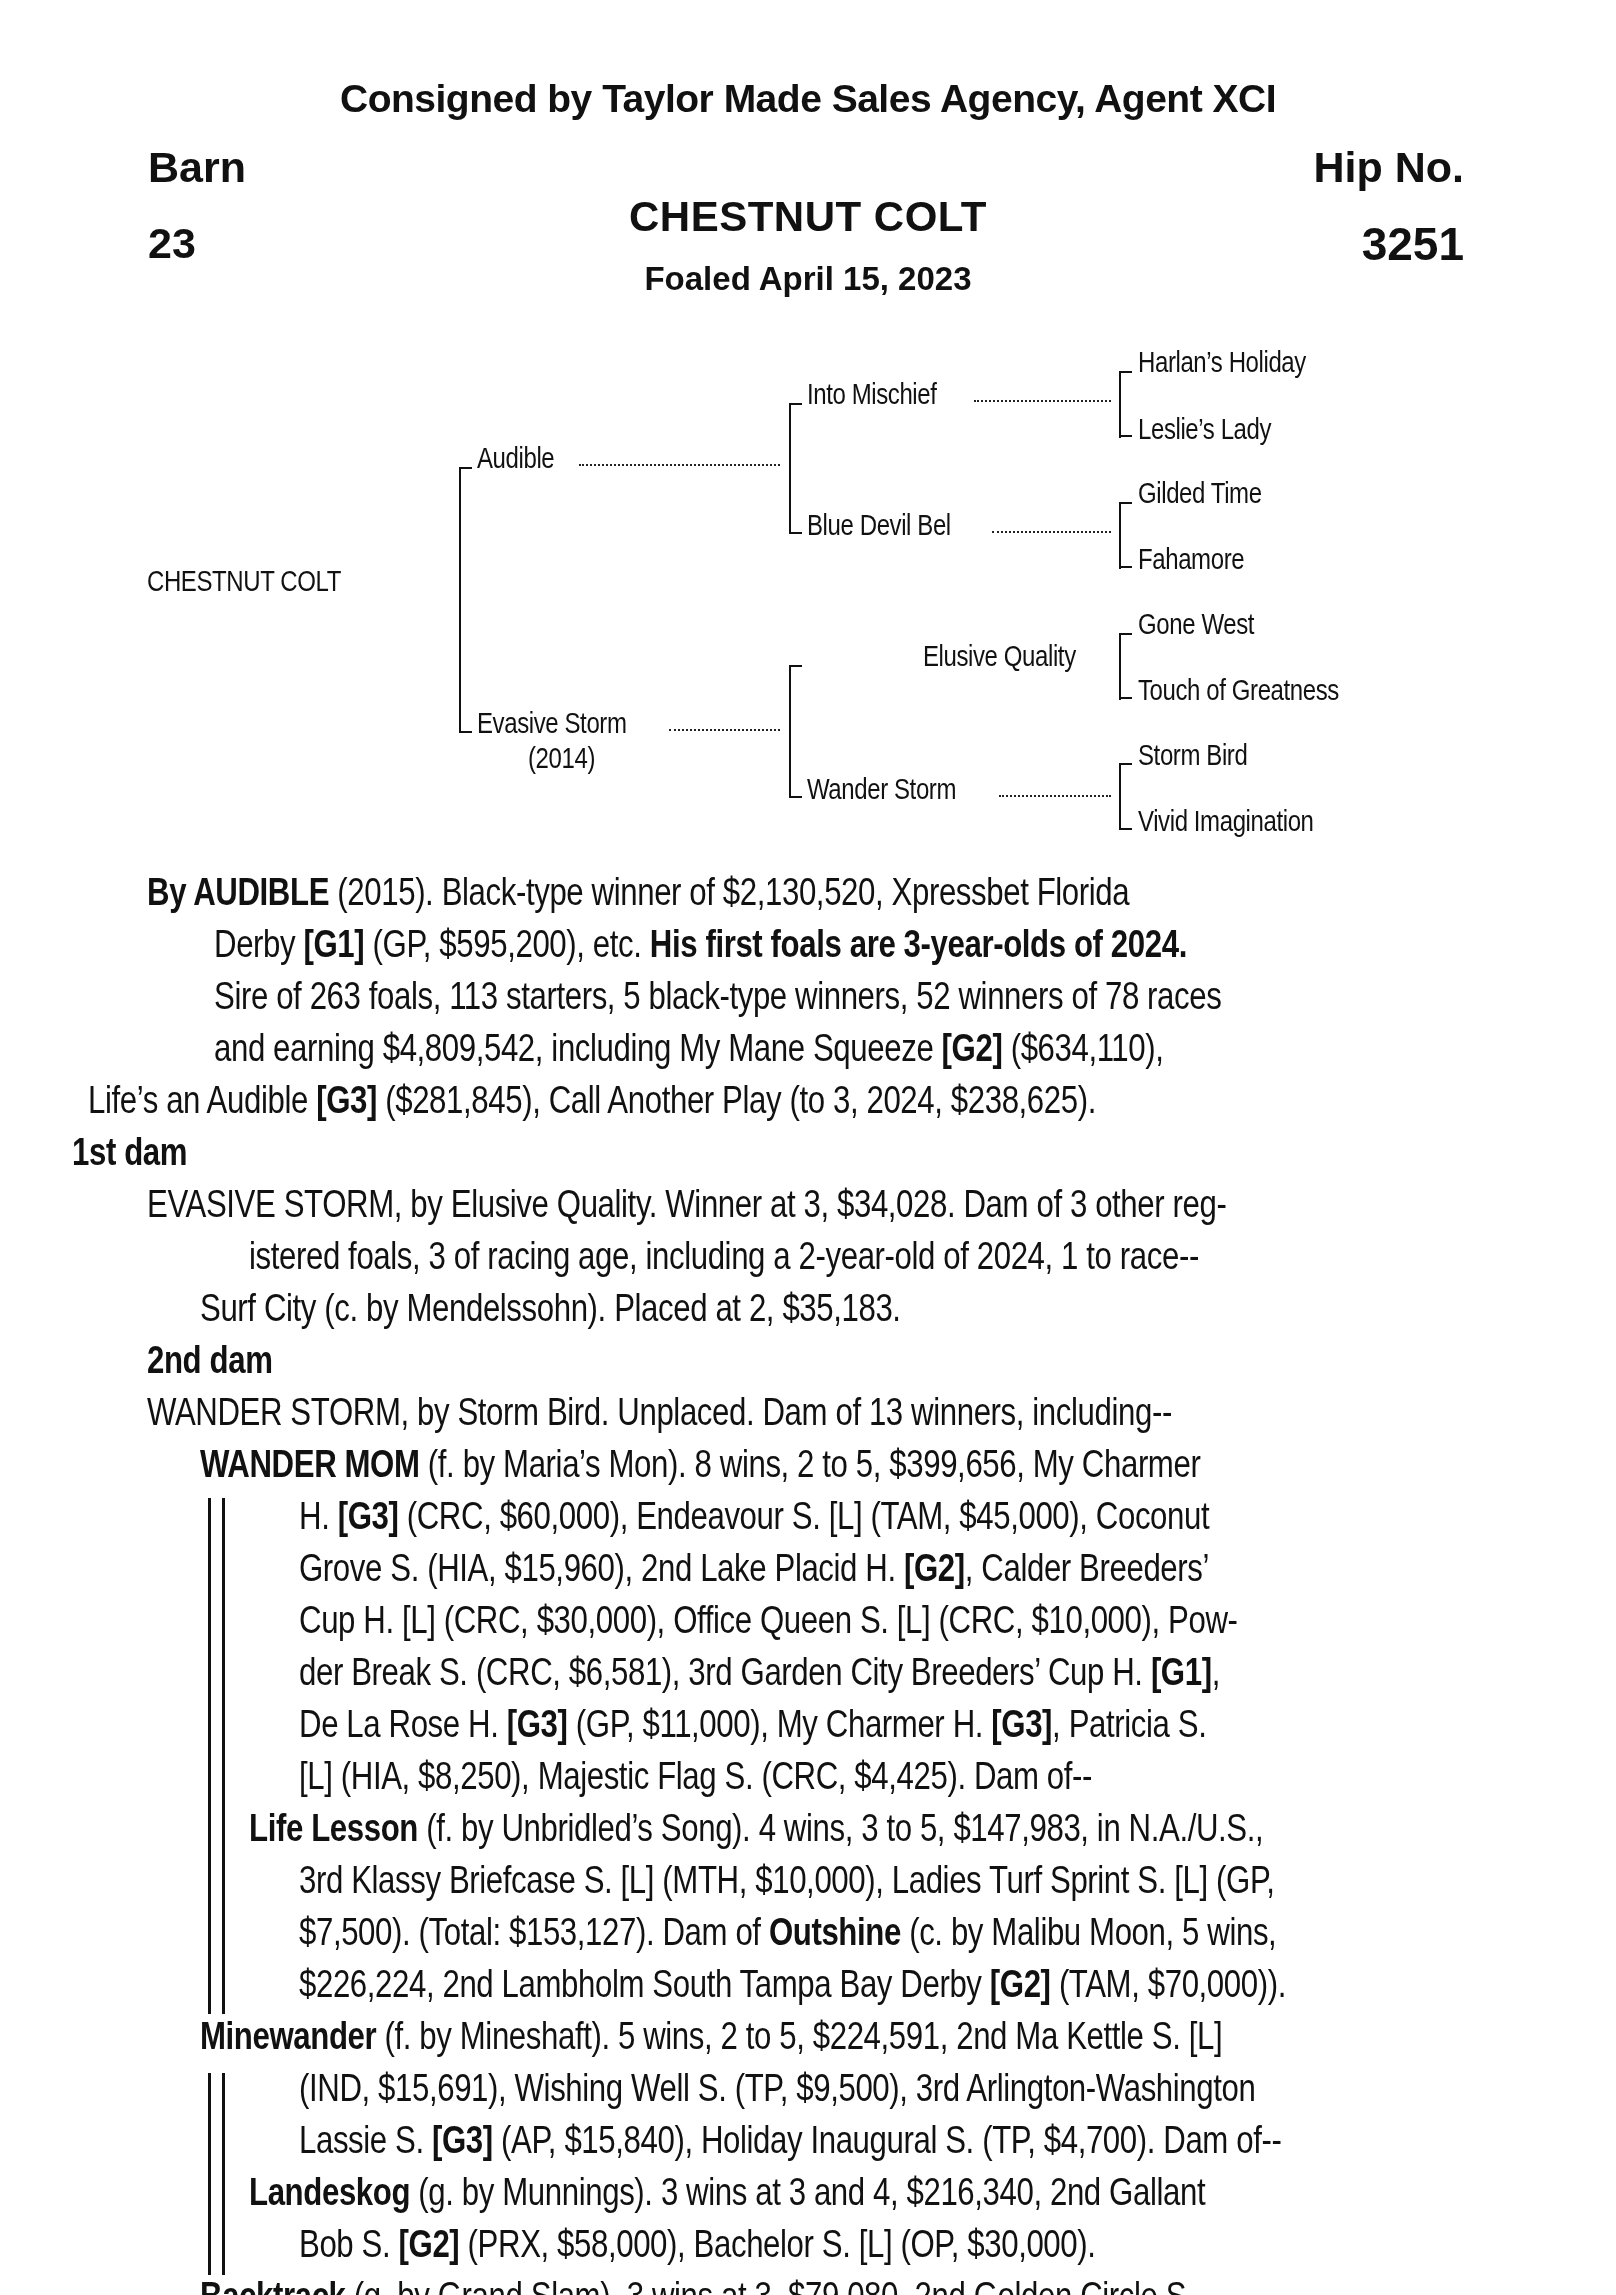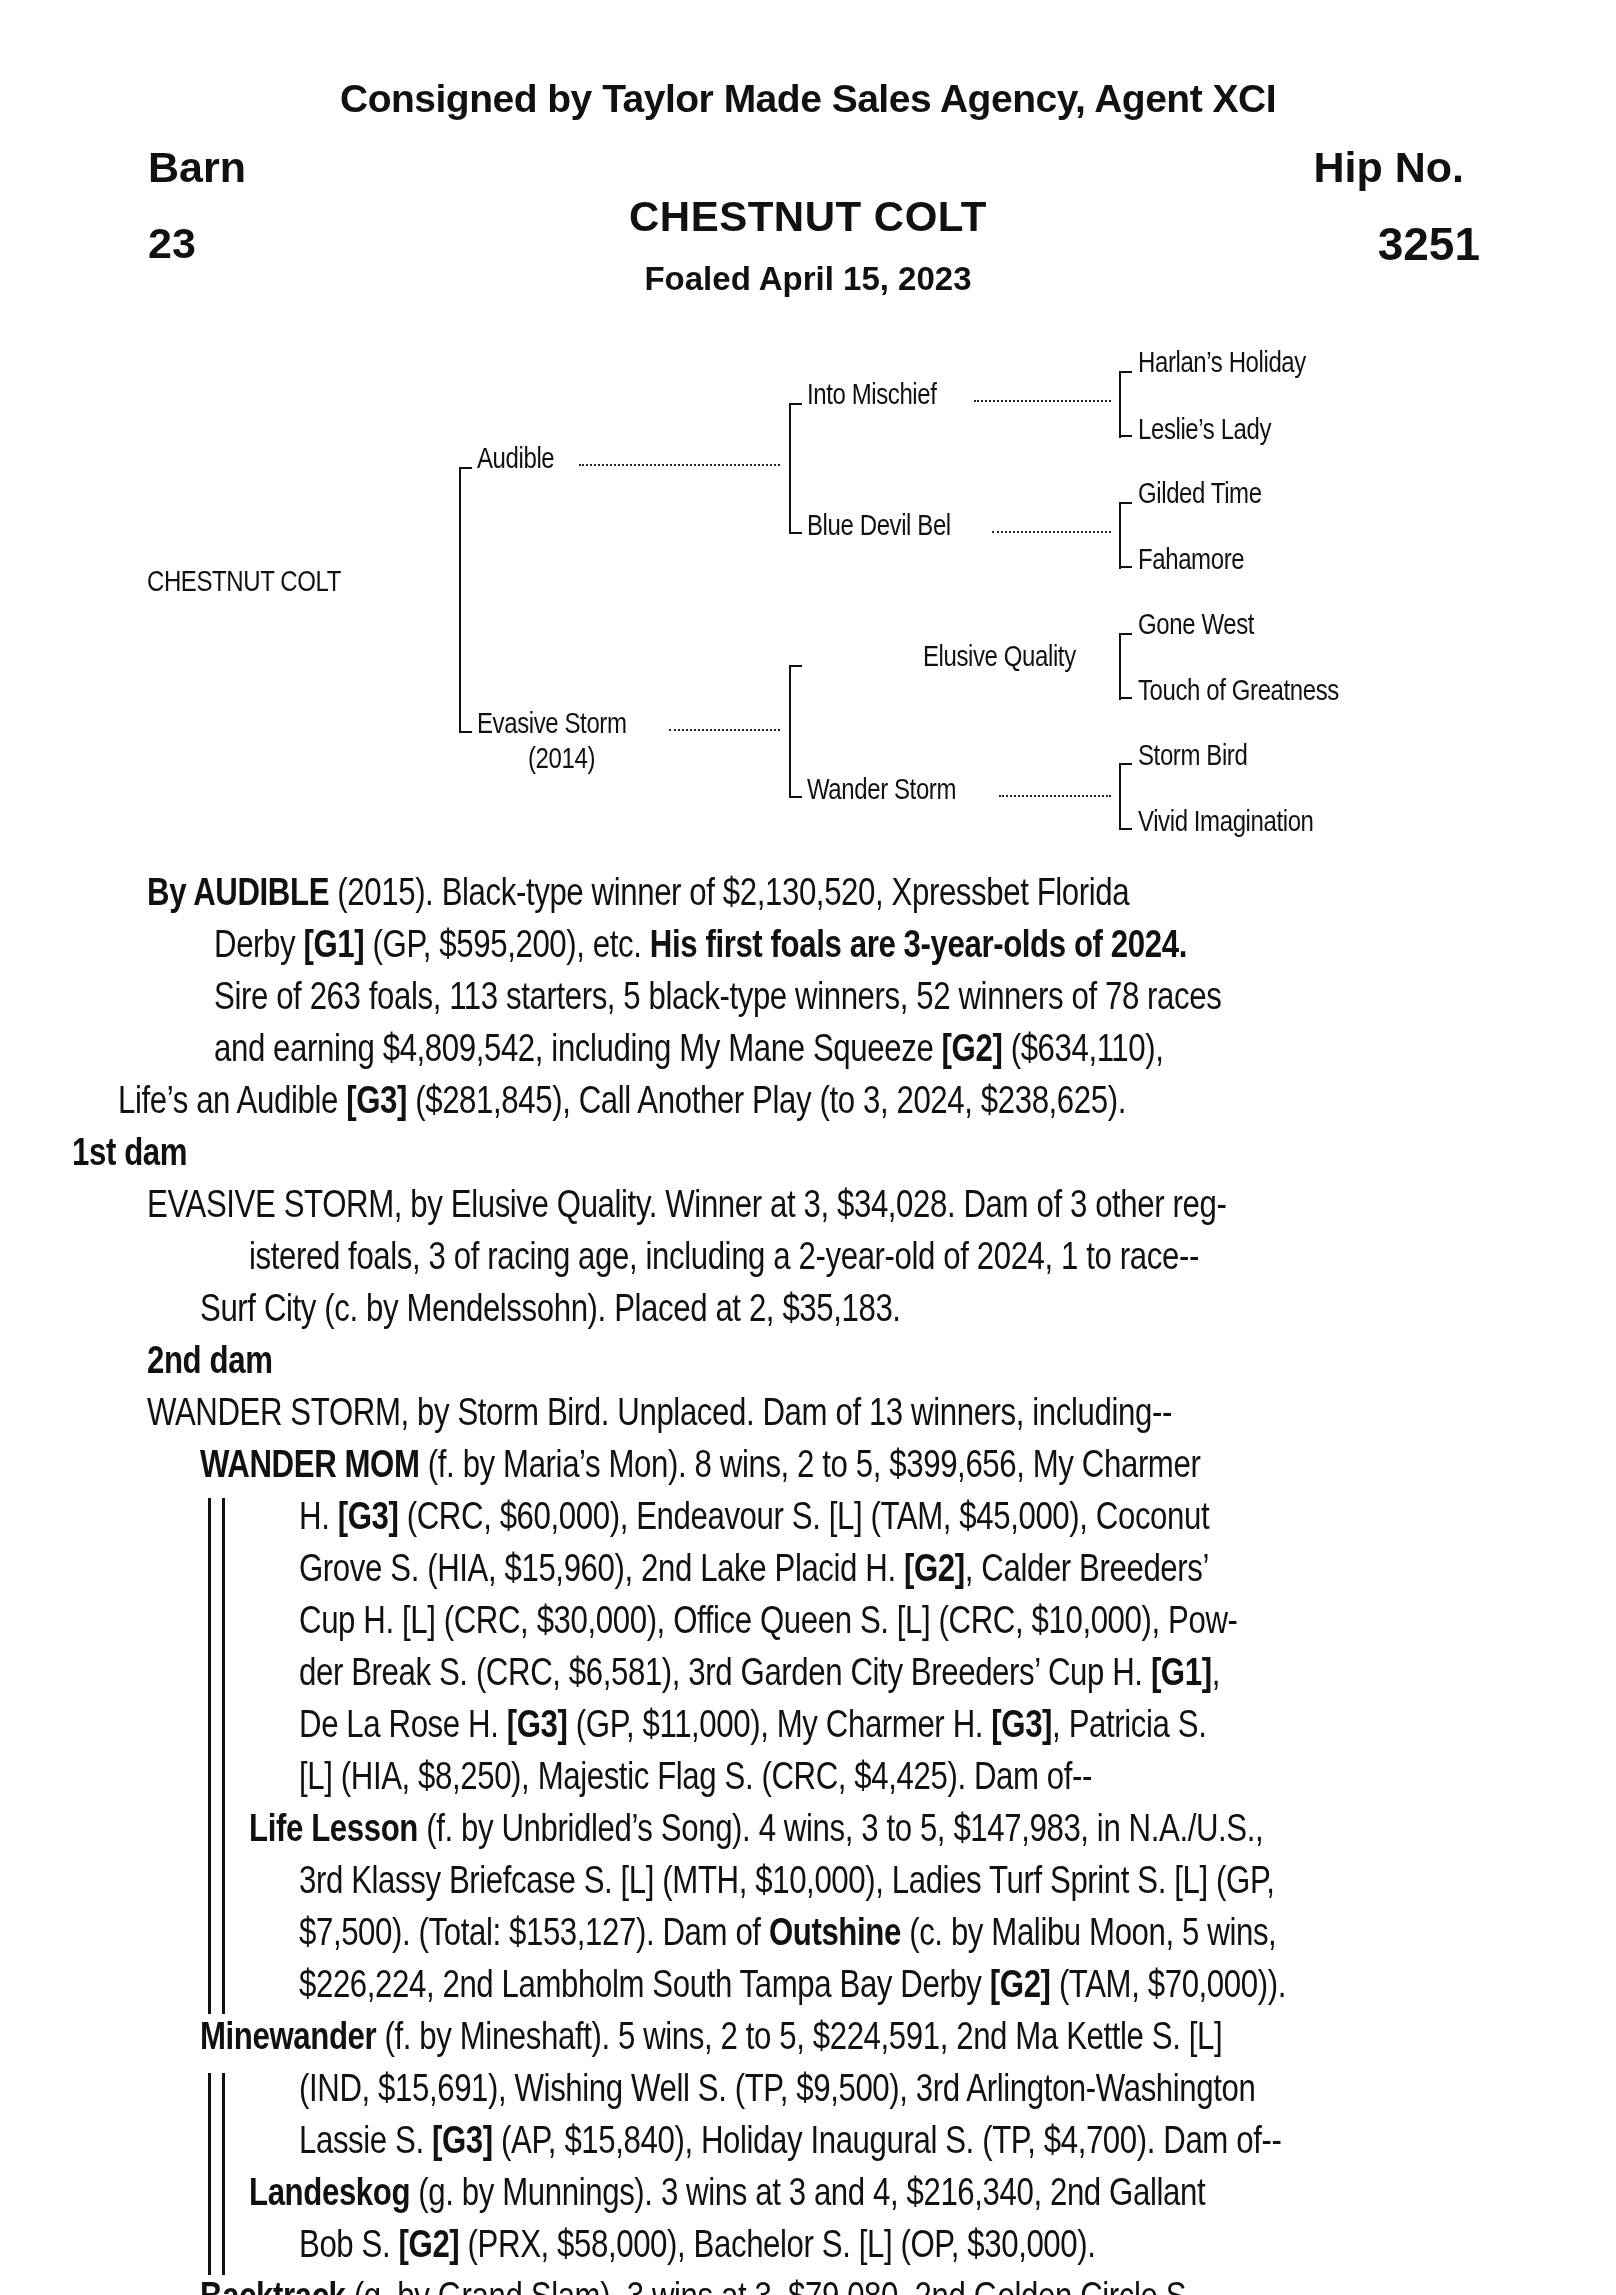--- a/index.html
+++ b/index.html
@@ -5,21 +5,21 @@
   html,body{margin:0;padding:0;background:#e8e8e8;}
   .page{position:relative;width:1616px;height:3227px;background:#ffffff;
         font-family:"Liberation Sans","DejaVu Sans",sans-serif;color:#111;overflow:hidden;}
 
   
   .hdr-consignor{position:absolute;left:0;top:77px;width:1616px;text-align:center;
                  font-size:39px;font-weight:700;letter-spacing:-0.5px;}
   .hdr-barn-label{position:absolute;left:148px;top:143px;font-size:43px;font-weight:700;}
   .hdr-barn-number{position:absolute;left:148px;top:219px;font-size:43px;font-weight:700;}
   .hdr-hip-label{position:absolute;right:152px;top:143px;font-size:43px;font-weight:700;text-align:right;}
-  .hdr-hip-number{position:absolute;right:136px;top:217px;font-size:46px;font-weight:700;text-align:right;}
+  .hdr-hip-number{position:absolute;right:152px;top:217px;font-size:46px;font-weight:700;text-align:right;}
   .hdr-title{position:absolute;left:0;top:193px;width:1616px;text-align:center;
              font-size:42px;font-weight:700;letter-spacing:0.5px;}
   .hdr-foaled{position:absolute;left:0;top:260px;width:1616px;text-align:center;
               font-size:33px;font-weight:700;}
 
   
   .cond{display:inline-block;transform:scaleX(0.8);transform-origin:0 50%;
         white-space:pre;letter-spacing:-0.5px;}
 
   
@@ -134,21 +134,21 @@
   <div class="bar" style="left:208px;top:1498px;height:516px;"></div>
   <div class="bar" style="left:222px;top:1498px;height:516px;"></div>
   <div class="bar" style="left:208px;top:2073px;height:202px;"></div>
   <div class="bar" style="left:222px;top:2073px;height:202px;"></div>
 
   <div class="body-text" id="body-lines">
       <div class="bl" style="padding-left: 147px;"><span class="cond"><span class="b">By AUDIBLE</span><span> (2015). Black-type winner of $2,130,520, Xpressbet Florida</span></span></div>
       <div class="bl" style="padding-left: 214px;"><span class="cond"><span>Derby </span><span class="b">[G1]</span><span> (GP, $595,200), etc. </span><span class="b">His first foals are 3-year-olds of 2024.</span></span></div>
       <div class="bl" style="padding-left: 214px;"><span class="cond"><span>Sire of 263 foals, 113 starters, 5 black-type winners, 52 winners of 78 races</span></span></div>
       <div class="bl" style="padding-left: 214px;"><span class="cond"><span>and earning $4,809,542, including My Mane Squeeze </span><span class="b">[G2]</span><span> ($634,110),</span></span></div>
-      <div class="bl" style="padding-left: 118px;"><span class="cond"><span>Life’s an Audible </span><span class="b">[G3]</span><span> ($281,845), Call Another Play (to 3, 2024, $238,625).</span></span></div>
+      <div class="bl" style="padding-left: 88px;"><span class="cond"><span>Life’s an Audible </span><span class="b">[G3]</span><span> ($281,845), Call Another Play (to 3, 2024, $238,625).</span></span></div>
       <div class="bl" style="padding-left: 72px;"><span class="cond"><span class="b">1st dam</span></span></div>
       <div class="bl" style="padding-left: 147px;"><span class="cond"><span>EVASIVE STORM, by Elusive Quality. Winner at 3, $34,028. Dam of 3 other reg-</span></span></div>
       <div class="bl" style="padding-left: 249px;"><span class="cond"><span>istered foals, 3 of racing age, including a 2-year-old of 2024, 1 to race--</span></span></div>
       <div class="bl" style="padding-left: 200px;"><span class="cond"><span>Surf City (c. by Mendelssohn). Placed at 2, $35,183.</span></span></div>
       <div class="bl" style="padding-left: 147px;"><span class="cond"><span class="b">2nd dam</span></span></div>
       <div class="bl" style="padding-left: 147px;"><span class="cond"><span>WANDER STORM, by Storm Bird. Unplaced. Dam of 13 winners, including--</span></span></div>
       <div class="bl" style="padding-left: 200px;"><span class="cond"><span class="b">WANDER MOM</span><span> (f. by Maria’s Mon). 8 wins, 2 to 5, $399,656, My Charmer</span></span></div>
       <div class="bl" style="padding-left: 299px;"><span class="cond"><span>H. </span><span class="b">[G3]</span><span> (CRC, $60,000), Endeavour S. [L] (TAM, $45,000), Coconut</span></span></div>
       <div class="bl" style="padding-left: 299px;"><span class="cond"><span>Grove S. (HIA, $15,960), 2nd Lake Placid H. </span><span class="b">[G2]</span><span>, Calder Breeders’</span></span></div>
       <div class="bl" style="padding-left: 299px;"><span class="cond"><span>Cup H. [L] (CRC, $30,000), Office Queen S. [L] (CRC, $10,000), Pow-</span></span></div>

